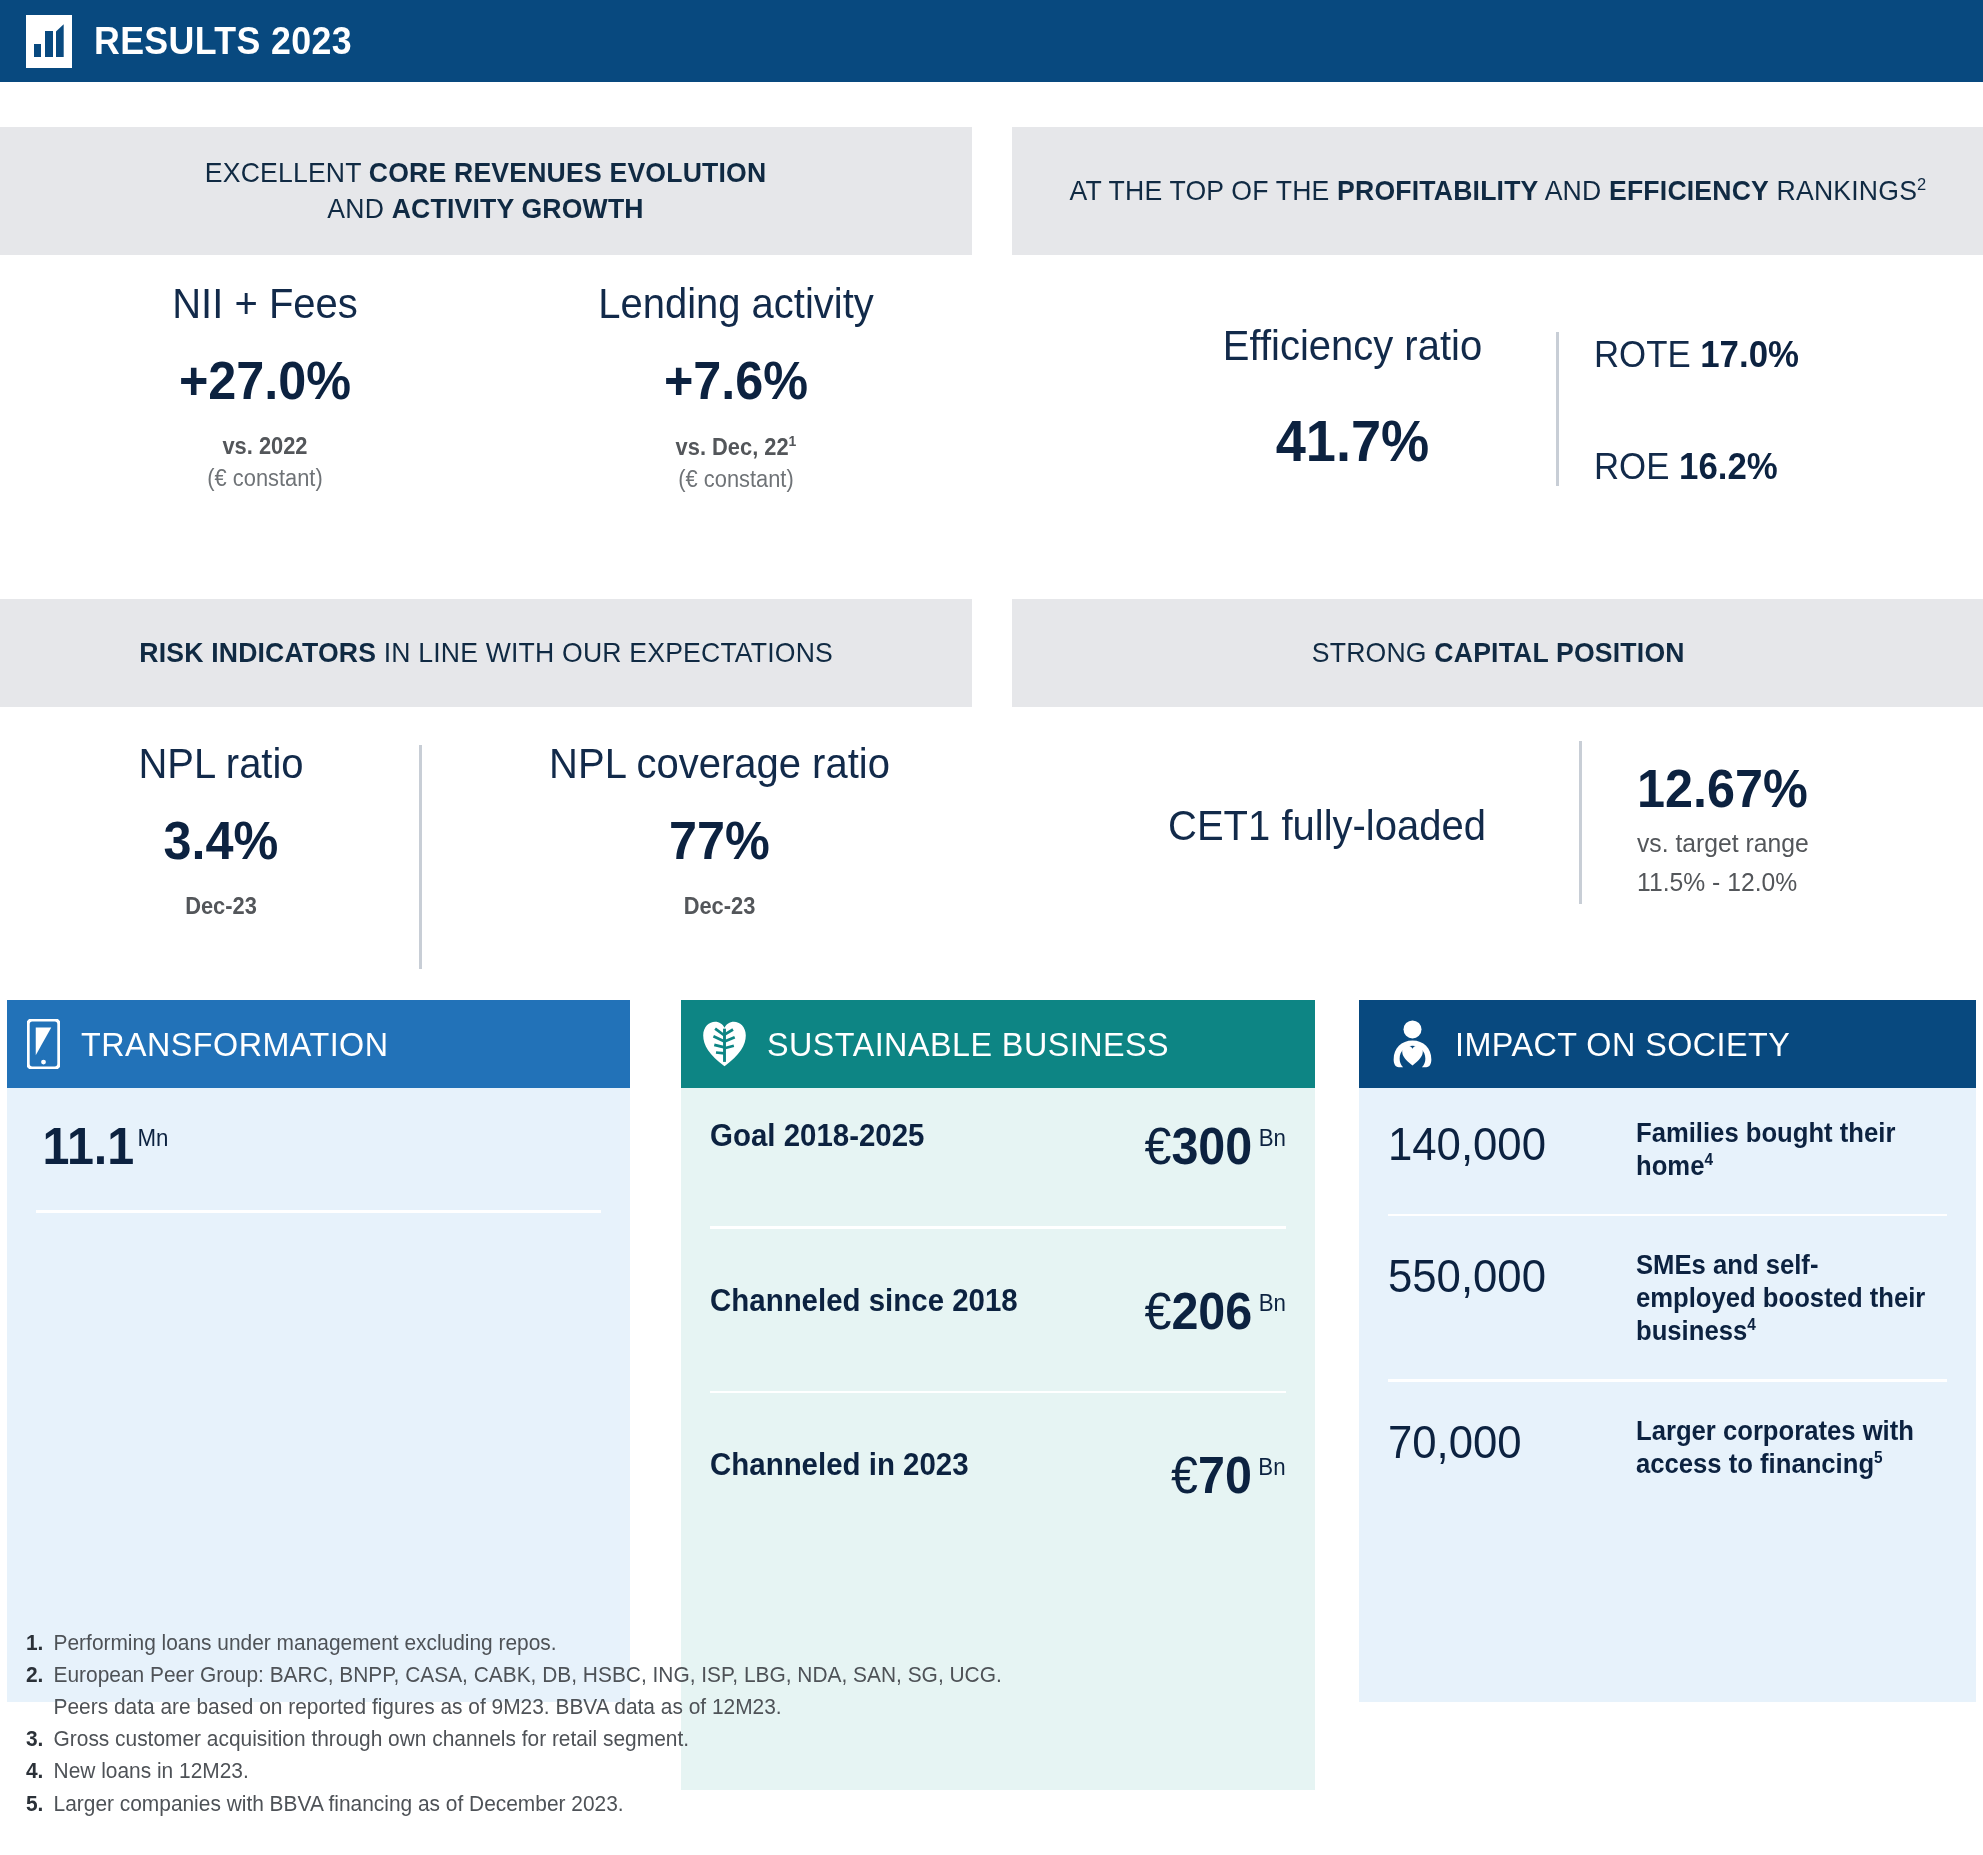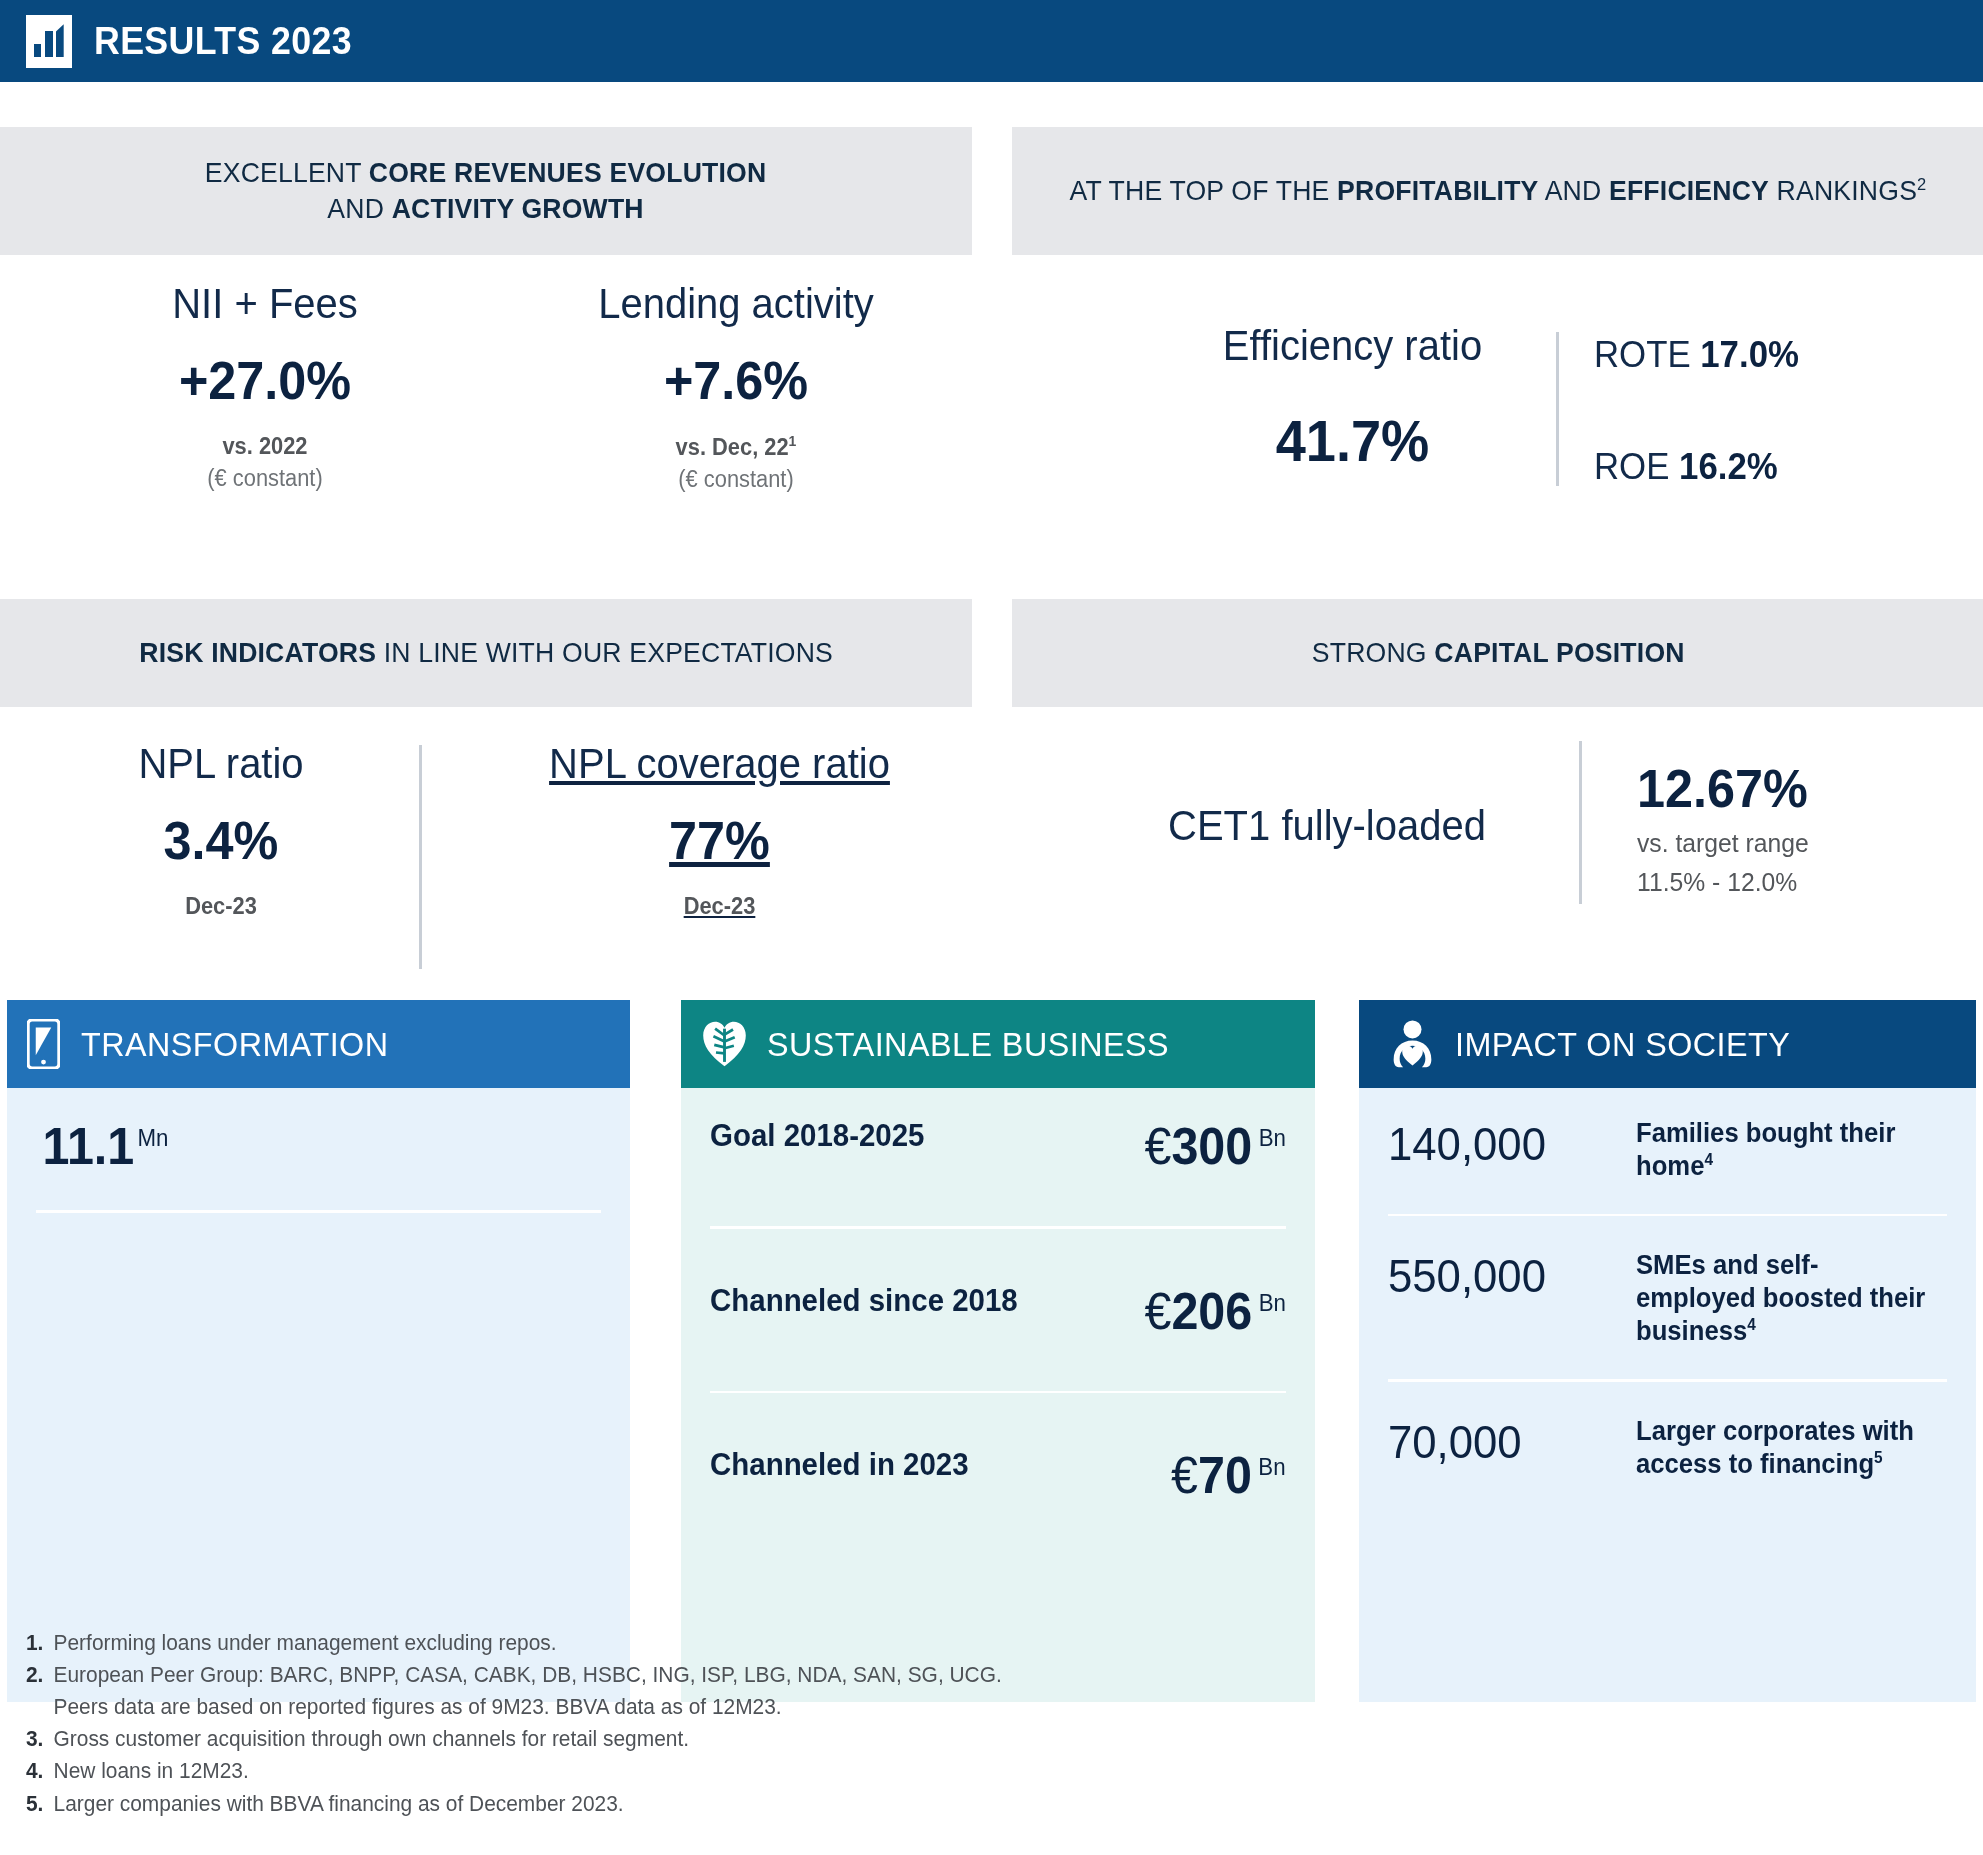--- a/index.html
+++ b/index.html
@@ -62,21 +62,21 @@
   }
   .metric .sub2 {
     font-size: 23px; font-weight: 400; color: #6f7377; margin-top: 5.1px;
     transform: scaleX(0.95); white-space: nowrap;
   }
   .metric .sub1 sup { font-size: 0.64em; vertical-align: super; }
 
   #m-nii      { left: 34px;  top: 281px; width: 462px; }
   #m-lending  { left: 505px; top: 281px; width: 462px; }
   #m-npl      { left: 26px;  top: 741px; width: 390px; }
-  #m-nplcov   { left: 454px; top: 741px; width: 531px; text-decoration: underline; }
+  #m-nplcov   { left: 454px; top: 741px; width: 531px; }
 
   .vdiv { position: absolute; width: 2.6px; background: #c8ced6; }
   #vdiv-risk { left: 419px; top: 745px; height: 224px; }
 
   
   #eff-wrap { position: absolute; left: 1113px; top: 321px; width: 479px; text-align: center; }
   #eff-wrap .label { font-size: 43px; font-weight: 400; color: #122a4a; transform: scaleX(0.93); }
   #eff-wrap .value { font-size: 57px; font-weight: 700; color: #0c2240; margin-top: 38px; transform: scaleX(0.95); }
   #vdiv-eff { left: 1556px; top: 332px; height: 154px; }
   #ratios { position: absolute; left: 1594px; top: 334px; }
@@ -104,21 +104,21 @@
     font-size: 34px; font-weight: 400; letter-spacing: 0.5px; margin-left: 20.5px;
     transform: scaleX(0.95); transform-origin: left center; white-space: nowrap;
   }
   .card .cardbody { padding: 29px 29px 26px 29px; }
 
   #card-transformation { left: 6.8px;    width: 623px; }
   #card-transformation .cardhead { background: #2272b8; }
   #card-transformation .cardbody { background: #e7f2fb; height: 614px; }
   #card-sustainable    { left: 681px;  width: 634px; }
   #card-sustainable .cardhead { background: #0d8584; }
-  #card-sustainable .cardbody { background: #e6f4f3; height: 614px; }
+  #card-sustainable .cardbody { background: #e6f4f3; height: 702px; }
   #card-impact         { left: 1359px; width: 617px; }
   #card-impact .cardhead { background: #08497f; padding-left: 32px; }
   #card-impact .cardbody { background: #e7f2fb; height: 614px; }
 
   .hdiv { height: 2.6px; background: #ffffff; margin: 19px 0; }
 
   
   .trow { display: flex; align-items: flex-start; justify-content: space-between; }
   .trow .txt { flex: 1; padding-right: 13.7px; }
   .trow .txt .t1 { font-size: 31px; font-weight: 700; line-height: 1.2; color: #0c2240; transform: scaleX(0.95);

